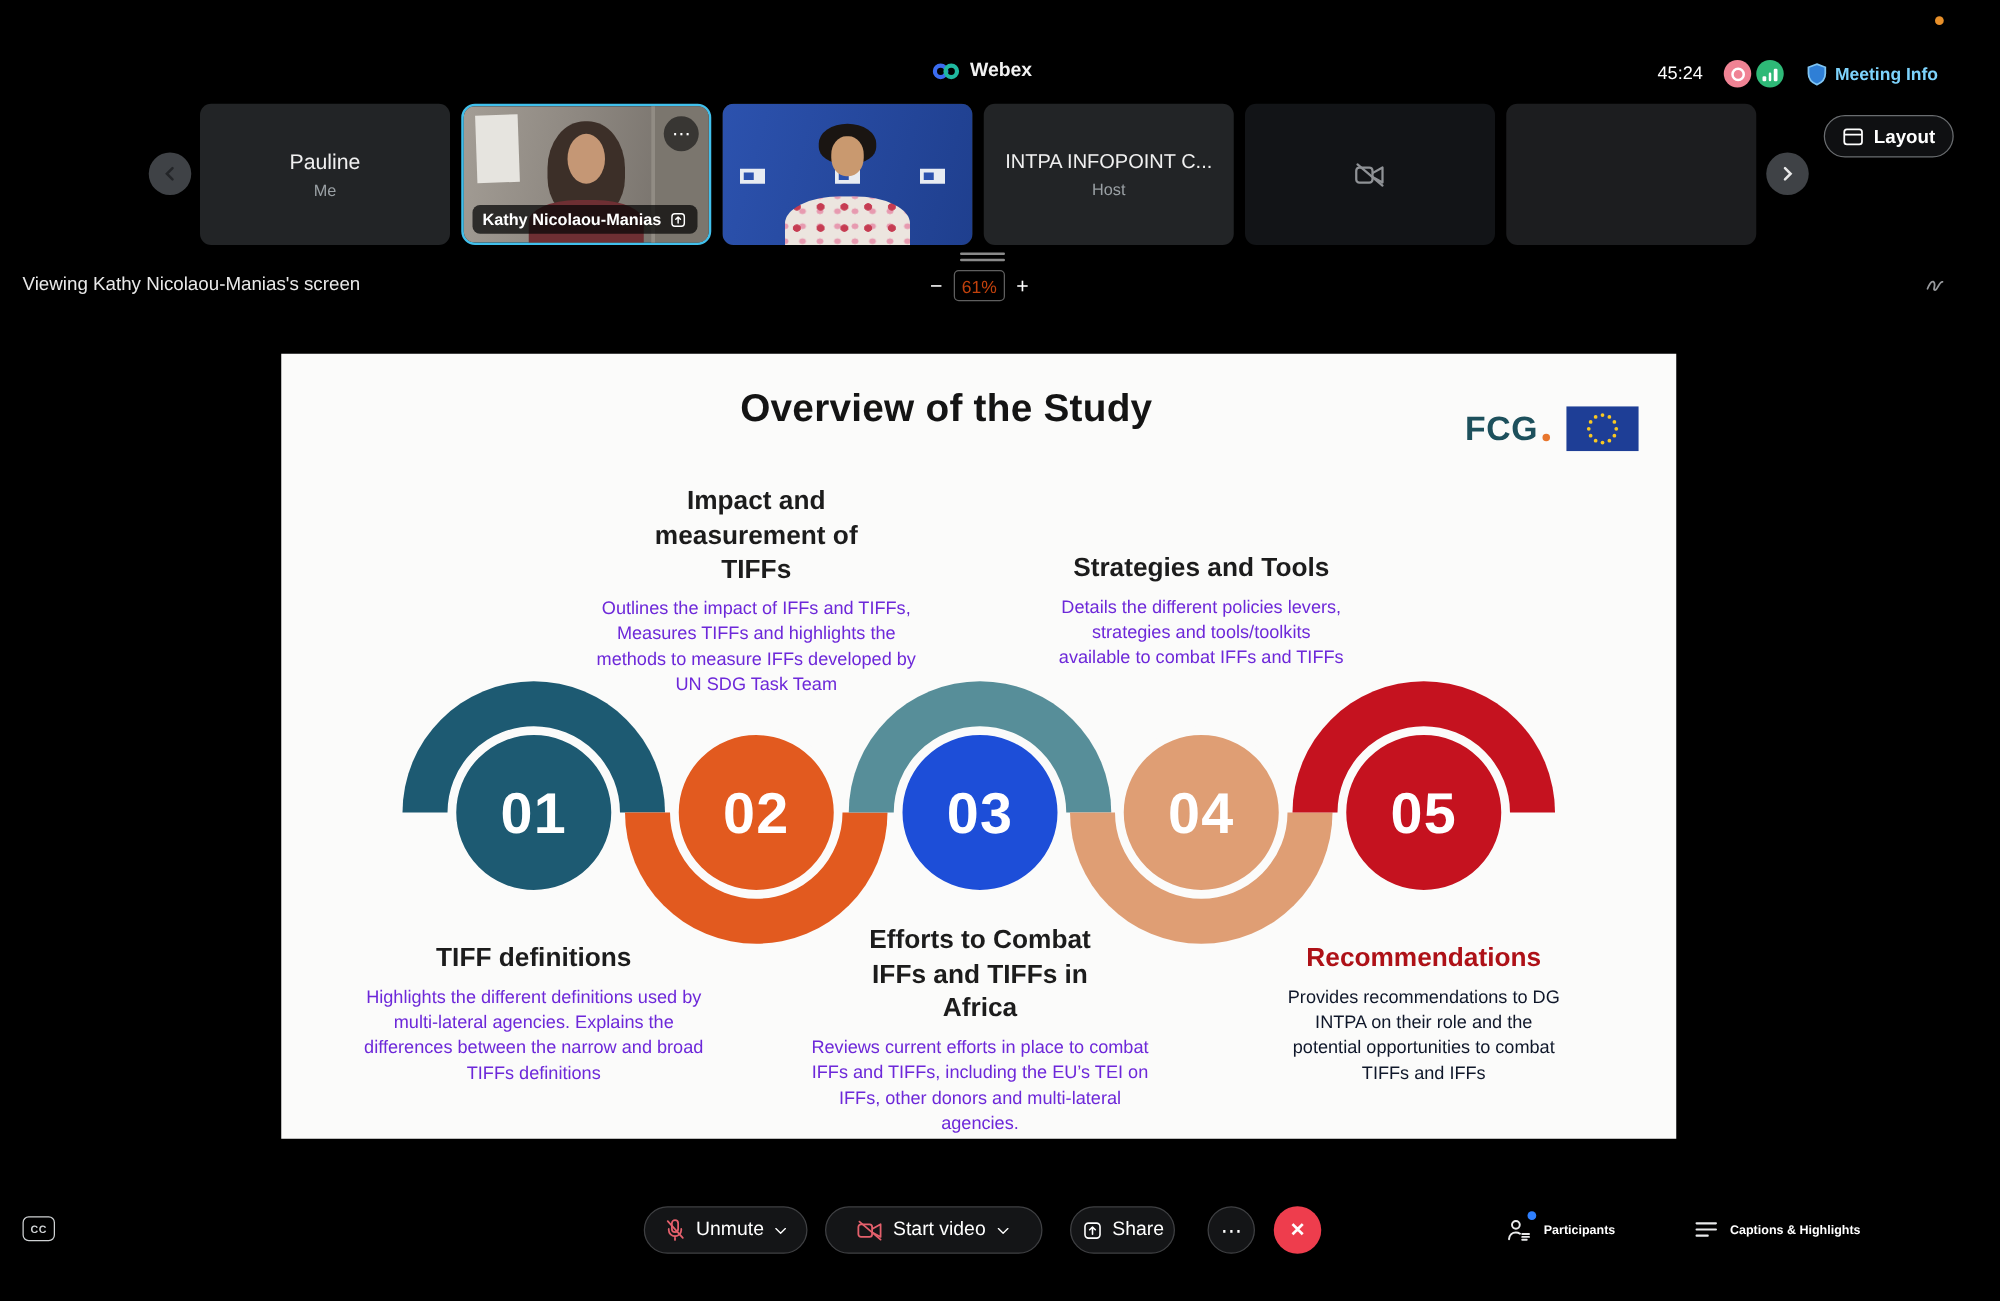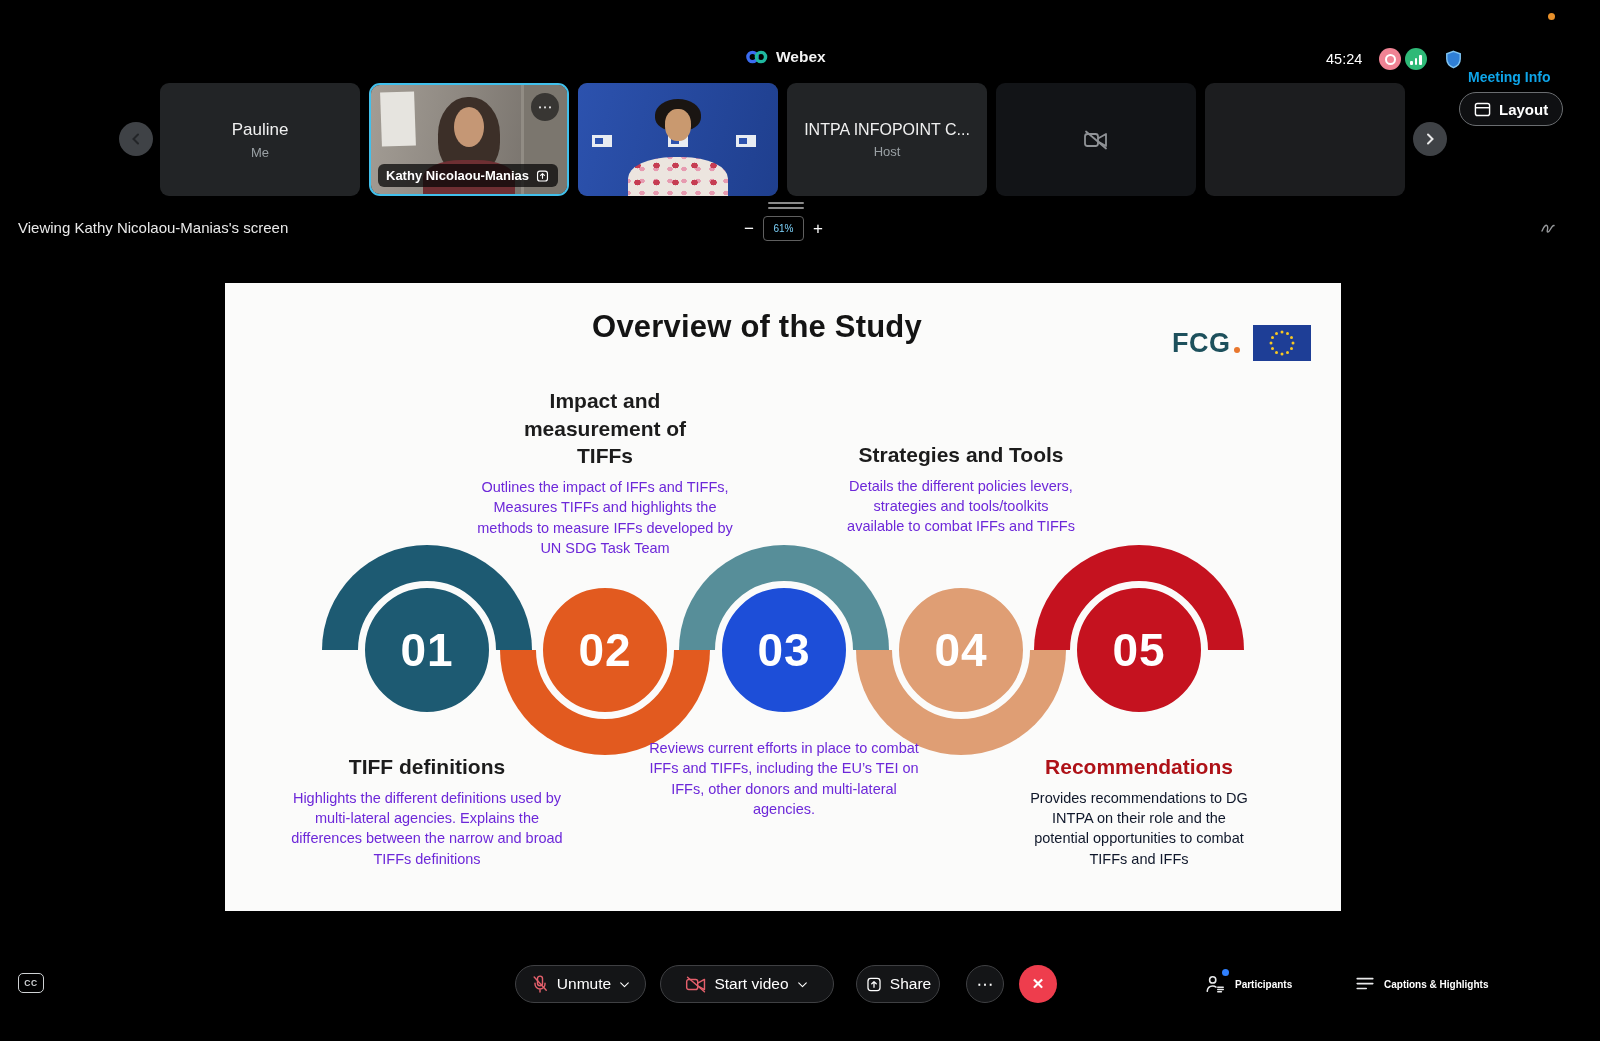--- a/index.html
+++ b/index.html
@@ -16,21 +16,21 @@
   .brandbar{position:absolute;left:746px;top:48px;display:flex;align-items:center;gap:8px}
   .webex-name{font-size:15.5px;font-weight:bold;color:#f2f2f2}
   .timer{position:absolute;left:1326px;top:51px;font-size:14.5px;color:#fff}
   .ind{position:absolute;width:22px;height:22px;border-radius:50%;top:48px;display:flex;align-items:center;justify-content:center}
   .ind-record{left:1379px;background:var(--record)}
   .ind-record .ring{width:11px;height:11px;border:2.5px solid #fff;border-radius:50%}
   .ind-quality{left:1405px;background:var(--quality);gap:2px;align-items:flex-end;padding-bottom:5px}
   .ind-quality i{display:block;width:2.5px;background:#fff;border-radius:1px}
   .ind-quality i:nth-child(1){height:4px}.ind-quality i:nth-child(2){height:7px}.ind-quality i:nth-child(3){height:10px}
   .shield-wrap{position:absolute;left:1445px;top:50px}
-  .meeting-info{position:absolute;left:1468px;top:69px;font-size:14px;font-weight:bold;color:#0ea5e9;cursor:pointer}
+  .meeting-info{position:absolute;left:1468px;top:51px;font-size:14px;font-weight:bold;color:#7dd3fc;cursor:pointer}
   .corner-dot{position:absolute;left:1548px;top:13px;width:7px;height:7px;border-radius:50%;background:#e8902a}
 
   
   .nav-btn{position:absolute;top:122px;width:34px;height:34px;border-radius:50%;background:#3f4246;display:flex;align-items:center;justify-content:center;cursor:pointer}
   .nav-left{left:119px}.nav-right{left:1413px}
   .tile{position:absolute;top:83px;height:113px;width:200px;border-radius:9px;background:#222426;overflow:hidden}
   .tile-1{left:160px}.tile-2{left:369px;border:2.5px solid var(--accent);border-radius:11px}
   .tile-3{left:578px}.tile-4{left:787px}.tile-5{left:996px;background:#121417}.tile-6{left:1205px;background:#1c1d1f}
   .tile-center{position:absolute;inset:0;display:flex;flex-direction:column;align-items:center;justify-content:center;gap:5px}
   .tile-name{font-size:17px;color:#f0f0f0}
@@ -59,21 +59,21 @@
   .cam-off-center{position:absolute;inset:0;display:flex;align-items:center;justify-content:center}
   .layout-btn{position:absolute;left:1459px;top:92px;height:34px;padding:0 14px;border:1.5px solid #6a6d70;border-radius:17px;background:rgba(18,19,21,.85);display:flex;align-items:center;gap:8px;cursor:pointer}
   .layout-btn span{font-size:15px;font-weight:600;color:#fff}
 
   
   .share-status{position:absolute;left:18px;top:219px;font-size:15px;color:#e9e9e9}
   .drag-handle{position:absolute;left:768px;top:202px;width:36px;cursor:grab}
   .drag-handle i{display:block;height:2px;background:#8a8a8a;border-radius:1px;margin-bottom:3px}
   .zoom-out,.zoom-in{position:absolute;top:217px;width:18px;height:24px;display:flex;align-items:center;justify-content:center;font-size:17px;color:#fff;cursor:pointer}
   .zoom-out{left:740px}.zoom-in{left:809px}
-  .zoom-box{position:absolute;left:763px;top:216px;width:41px;height:25px;border:1px solid #5f5f5f;border-radius:4px;display:flex;align-items:center;justify-content:center;font-size:10px;color:#7dd3fc}
+  .zoom-box{position:absolute;left:763px;top:216px;width:41px;height:25px;border:1px solid #5f5f5f;border-radius:4px;display:flex;align-items:center;justify-content:center;font-size:14px;color:#c2410c}
   .annotate{position:absolute;left:1540px;top:218px;cursor:pointer}
 
   
   .slide{position:absolute;left:225px;top:283px;width:1116px;height:628px;background:#fbfbfa;color:#1c1c1c;overflow:hidden}
   .slide-title{position:absolute;left:0;top:26px;width:1064px;text-align:center;font-size:31px;font-weight:bold;color:#141414;letter-spacing:.2px}
   .brand{position:absolute;right:30px;top:42px;display:flex;align-items:center}
   .brand-text{font-size:27px;font-weight:bold;color:var(--fcg-teal);letter-spacing:.5px}
   .brand-dot{width:6.5px;height:6.5px;border-radius:50%;background:var(--fcg-orange);margin:14px 0 0 3px}
   .eu-flag{margin-left:13px;display:block}
   .step{position:absolute;top:0;width:0;height:0}
@@ -277,20 +277,23 @@
         <div class="step-body">Outlines the impact of IFFs and TIFFs, Measures TIFFs and highlights the methods to measure IFFs developed by UN SDG Task Team</div>
       </div>
     </div>
 
     <div class="step step-3">
       <div class="arc arc-up" style="background: rgb(87, 142, 153);"></div>
       <div class="num-circle" style="background: #1d4ed8; text-align: right;">
           <span>03</span>
         </div>
       <div class="step-text">
+        <div class="step-heading">Efforts to Combat
+IFFs and TIFFs in
+Africa</div>
         <div class="step-body">Reviews current efforts in place to combat IFFs and TIFFs, including the EU’s TEI on IFFs, other donors and multi-lateral agencies.</div>
       </div>
     </div>
 
     <div class="step step-4">
       <div class="arc arc-down" style="background: rgb(223, 158, 116);"></div>
       <div class="num-circle" style="background: rgb(223, 158, 116);">
           <span>04</span>
         </div>
       <div class="step-text">

